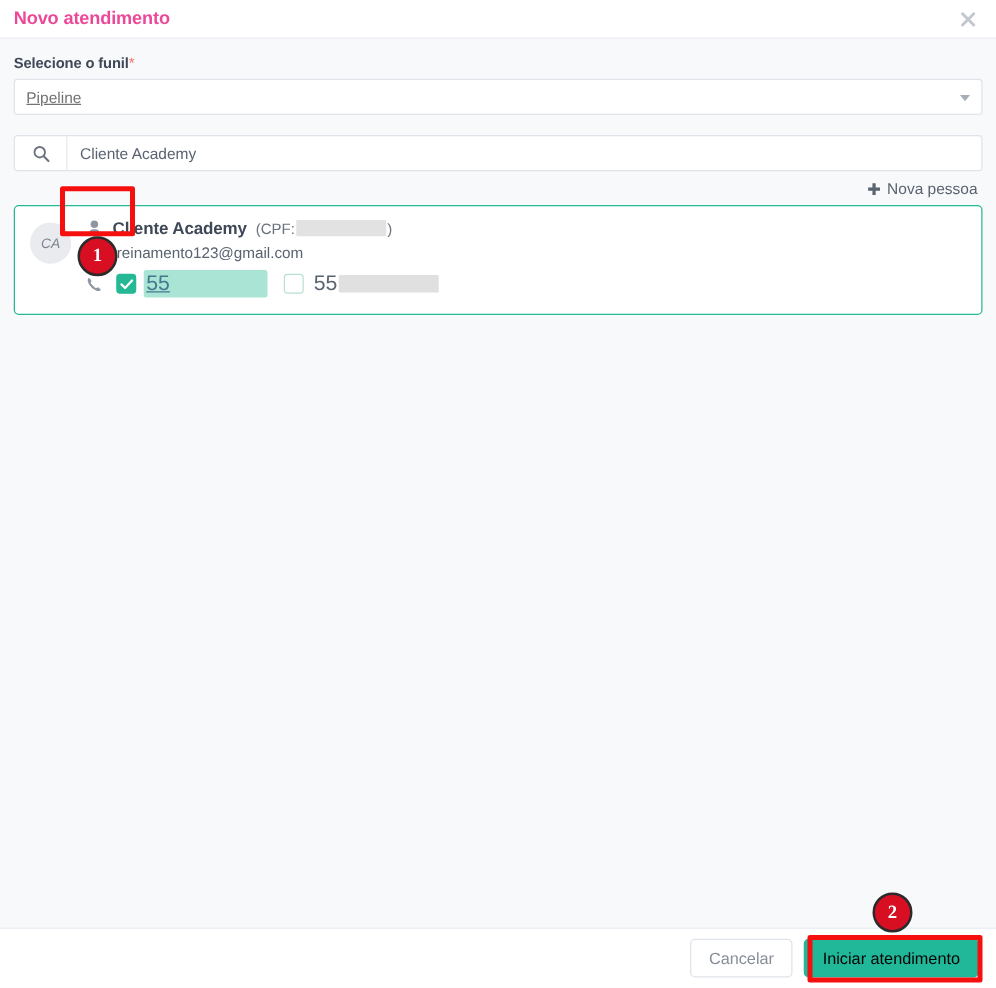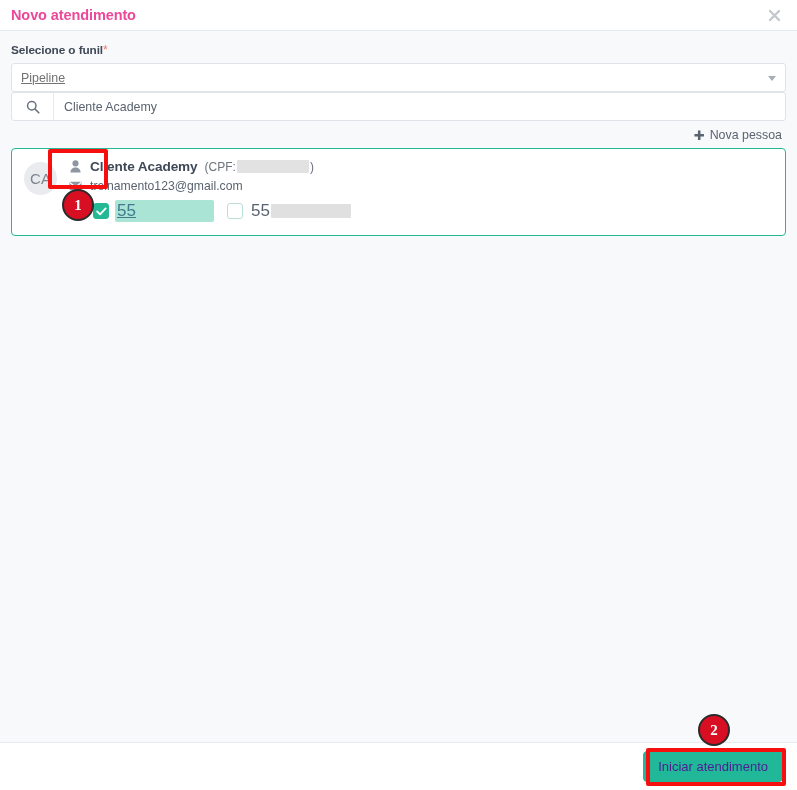--- a/index.html
+++ b/index.html
@@ -53,21 +53,21 @@
   .modal-body {
     flex: 1;
     padding: 12px 11px 0 11px;
     background: #f8f9fb;
     position: relative;
   }
 
   .form-row {
     display: flex;
     gap: 27px;
-    margin-bottom: 0;
+    margin-bottom: 16px;
   }
   .form-group { flex: 1; min-width: 0; }
 
   .field-label {
     font-size: 11.8px;
     font-weight: bold;
     color: #3f4856;
     margin-bottom: 6px;
     display: block;
     letter-spacing: -0.1px;
@@ -159,26 +159,27 @@
     gap: 11px;
     align-items: flex-start;
     position: relative;
     min-height: 88px;
   }
   .avatar {
     width: 33px; height: 33px;
     border-radius: 50%;
     background: #e9ebef;
     color: #7d858f;
-    font-size: 15px;
+    font-size: 11px;
     display: flex;
     align-items: center;
     justify-content: center;
     flex-shrink: 0;
     margin-top: 3px;
+    font-style: italic;
   }
   .person-info { flex: 1; min-width: 0; }
 
   .person-line {
     display: flex;
     align-items: center;
     gap: 7px;
     margin-bottom: 5px;
   }
   .line-icon {
@@ -280,21 +281,21 @@
     justify-content: center;
   }
   .btn-cancel {
     background: #ffffff;
     border: 1px solid #dfe3ea;
     color: #868e99;
   }
   .btn-primary {
     background: #21b799;
     border: 1px solid #21b799;
-    color: #4c1d95;
+    color: #000000;
   }
 
   
   .anno-box {
     position: absolute;
     border: 4px solid #f60f0f;
     border-radius: 2px;
     pointer-events: none;
     z-index: 40;
   }
@@ -417,19 +418,20 @@
 
       </div>
     </div>
 
     <div class="anno-box" style="left:48px; top:118px; width:60px; height:40px;"></div>
     <div class="anno-badge" style="left:62px; top:158px;">1</div>
 
   </div>
 
   <div class="modal-footer">
+    <button class="btn btn-cancel">Cancelar</button>
     <button class="btn btn-primary">Iniciar atendimento</button>
 
     <div class="anno-box" style="left:646px; top:5px; width:140px; height:38px;"></div>
     <div class="anno-badge" style="left:698px; top:-29px;">2</div>
   </div>
 
 </div>
 
 </body></html>

